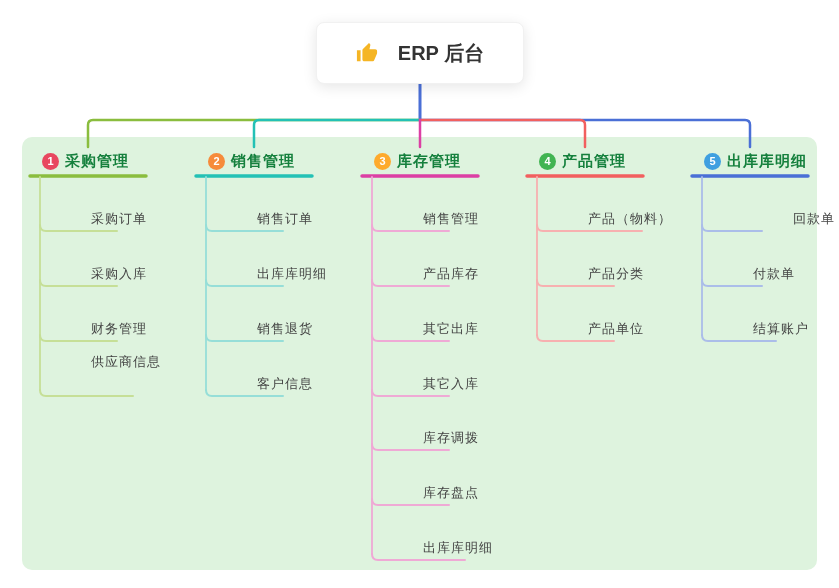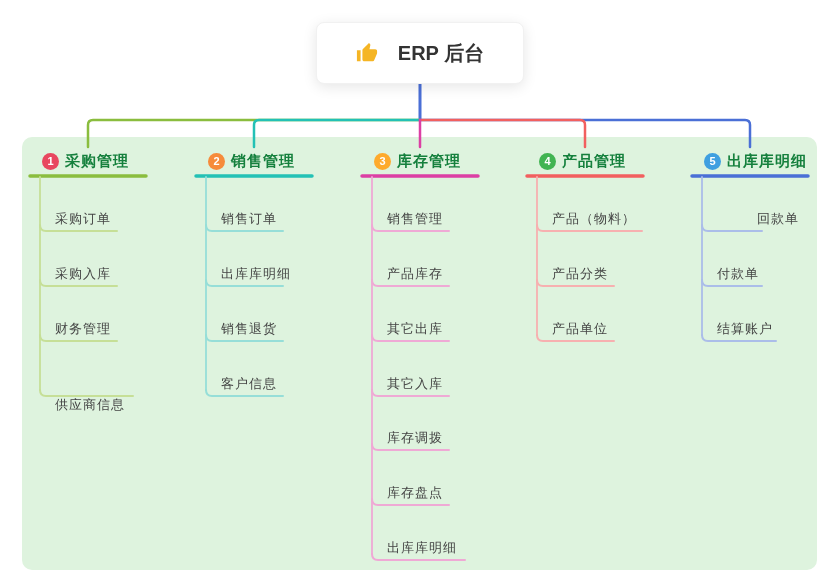--- a/index.html
+++ b/index.html
@@ -14,21 +14,21 @@
     display:flex;align-items:center;justify-content:center;gap:20px;
     font-size:20px;font-weight:600;color:#333;cursor:pointer;
   }
   .root-node svg{display:block;}
   .branch-title{position:absolute;top:151px;display:flex;align-items:center;gap:6px;height:20px;cursor:pointer;}
   .badge{
     width:17px;height:17px;border-radius:50%;color:#fff;font-size:11px;font-weight:700;
     display:flex;align-items:center;justify-content:center;flex:0 0 17px;
   }
   .branch-label{font-size:15px;font-weight:700;color:#15803d;white-space:nowrap;letter-spacing:1px;}
-  .child{position:absolute;font-size:13px;color:#444;white-space:nowrap;letter-spacing:1px;cursor:pointer;}
+  .child{position:absolute;font-size:13px;color:#444;white-space:nowrap;letter-spacing:1px;cursor:pointer;margin-left:36px;}
 </style>
 </head>
 <body>
 
 <div class="canvas">
 
   <div class="panel" style="background: rgb(222, 243, 222);"></div>
 
   <svg class="lines" xmlns="http://www.w3.org/2000/svg" fill="none" stroke-linecap="round">
 
@@ -84,21 +84,21 @@
     <span>ERP 后台</span>
   </div>
 
   <div class="branch-title" style="left:42px">
     <span class="badge" style="background: rgb(232, 71, 95);">1</span>
     <span class="branch-label">采购管理</span>
   </div>
   <div class="child" style="left:55px;top:210px">采购订单</div>
   <div class="child" style="left:55px;top:265px">采购入库</div>
   <div class="child" style="left:55px;top:320px">财务管理</div>
-  <div class="child" style="left:55px;top:396px">供应商信息</div>
+  <div class="child" style="left:55px;top:353px">供应商信息</div>
 
   <div class="branch-title" style="left:208px">
     <span class="badge" style="background: rgb(246, 139, 59);">2</span>
     <span class="branch-label">销售管理</span>
   </div>
   <div class="child" style="left:221px;top:210px">销售订单</div>
   <div class="child" style="left:221px;top:265px">出库库明细</div>
   <div class="child" style="left:221px;top:320px">销售退货</div>
   <div class="child" style="left:221px;top:375px">客户信息</div>
 

